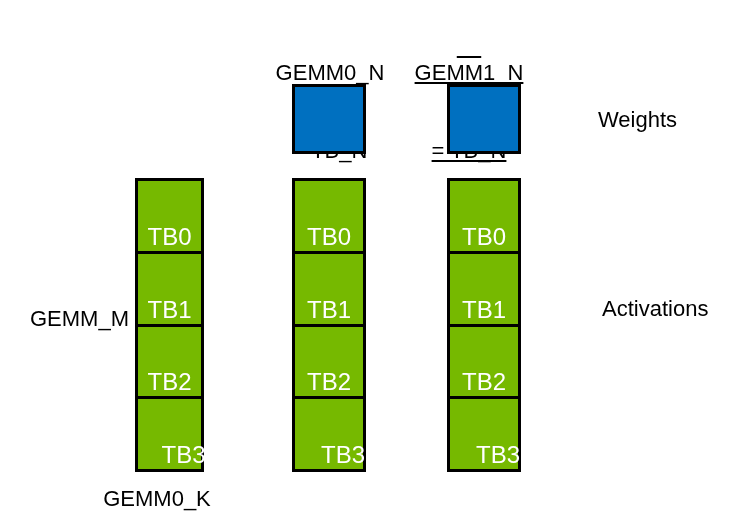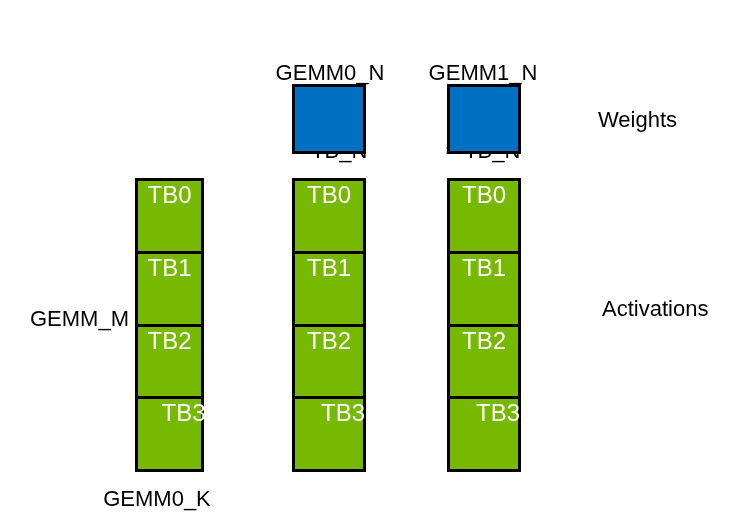--- a/index.html
+++ b/index.html
@@ -40,21 +40,21 @@
     height: 294px;
     border: 3px solid var(--border, #000000);
     box-sizing: border-box;
     display: flex;
     flex-direction: column;
     background: var(--green, #76B900);
   }
   .tb-cell {
     flex: 1 1 0;
     display: flex;
-    align-items: flex-start;
+    align-items: flex-end;
     justify-content: center;
     background: var(--green, #76B900);
     border-bottom: 3px solid var(--border, #000000);
     color: var(--cell_text, #ffffff);
     font-size: 24px;
   }
   .tb-cell:last-child { border-bottom: none; margin-left: 28px; }
   .side-label {
     position: absolute;
     font-size: 22px;
@@ -71,21 +71,21 @@
 </style>
 </head>
 <body>
 
 <div class="canvas">
 
   <div class="top-label" style="left:240px;">
     <div>GEMM0_N</div>
     <div>= TB_N</div>
   </div>
-  <div class="top-label" style="left:393px;">
+  <div class="top-label" style="left:379px;text-decoration:underline;">
     <div>GEMM1_N</div>
     <div>= TB_N</div>
   </div>
 
   <div class="weight-block" style="left:292px;"></div>
   <div class="weight-block" style="left:447px;"></div>
 
   <div class="side-label" style="left:598px; top:107px;">Weights</div>
   <div class="side-label" style="left:602px; top:296px;">Activations</div>
 

